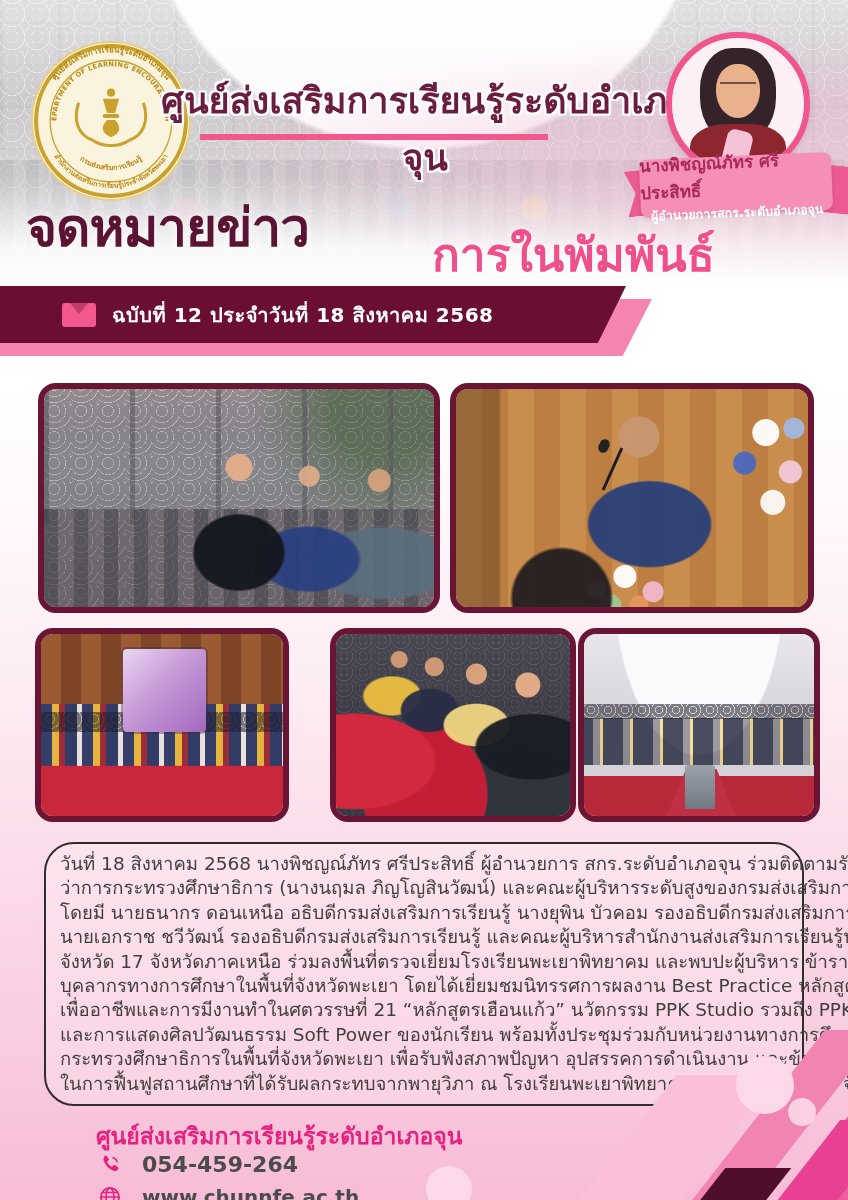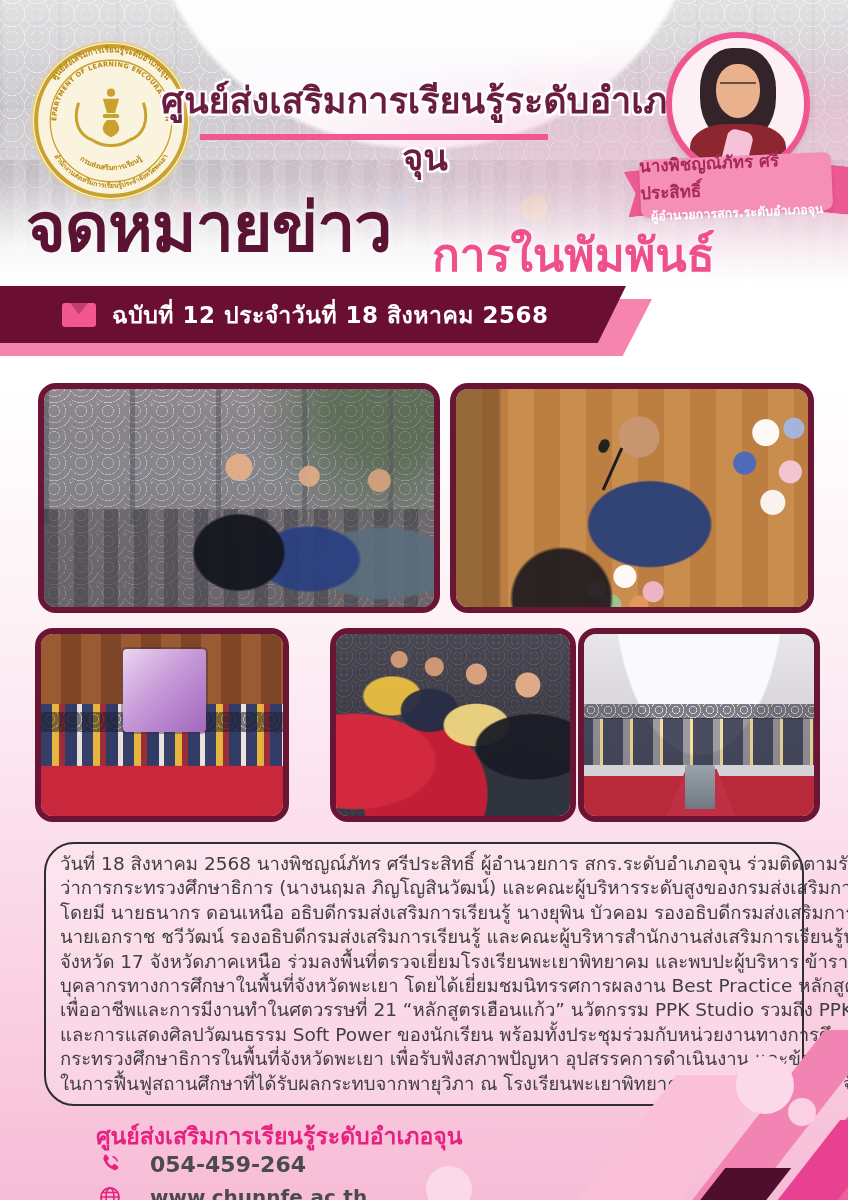--- a/index.html
+++ b/index.html
@@ -71,38 +71,38 @@
   .ribbon-wing-r { position:absolute; right:-14px; top:10px; width:42px; height:48px; background:#ec5a93;
     clip-path:polygon(0 0,100% 0,68% 50%,100% 100%,0 100%); transform:rotate(6deg); }
   .ribbon-band { position:absolute; left:12px; right:16px; top:0; height:58px; background:#f58fb6;
     border-radius:8px; transform:rotate(-2.5deg);
     display:flex; flex-direction:column; align-items:center; justify-content:center;
     box-shadow:0 2px 4px rgba(0,0,0,.12); }
   .ribbon-name { font-size:17px; font-weight:800; color:#a9285a; }
   .ribbon-title { font-size:12.5px; font-weight:600; color:#ffffff; margin-top:1px; }
   
   .masthead-main {
-    position:absolute; left:26px; top:178px; font-size:68px; font-weight:800; color:#5a1332;
+    position:absolute; left:26px; top:178px; font-size:53px; font-weight:800; color:#5a1332;
     text-shadow:0 0 8px rgba(255,255,255,.8); line-height:100px; letter-spacing:-1px;
   }
   .masthead-sub {
     position:absolute; left:432px; top:224px; font-size:46px; font-weight:800; color:#ef4f8b;
     text-shadow:0 0 6px rgba(255,255,255,.8); line-height:62px;
   }
   
   .issue-wrap { position:absolute; left:0; top:286px; width:848px; height:74px; }
   .issue-pink { position:absolute; left:0; top:13px; width:652px; height:57px; background:#f584ae;
     clip-path:polygon(0 0,100% 0,95.5% 100%,0 100%); }
   .issue-maroon { position:absolute; left:0; top:0; width:626px; height:57px; background:#6b0f32;
     clip-path:polygon(0 0,100% 0,95.5% 100%,0 100%);
     display:flex; align-items:center; }
   .issue-envelope { margin-left:62px; width:34px; height:24px; background:#f2578e; border-radius:3px; position:relative; overflow:hidden; flex:0 0 auto; }
   .issue-envelope::before { content:""; position:absolute; left:-3px; top:-14px; width:40px; height:26px;
     background:#6b0f32; transform:rotate(0deg); clip-path:polygon(0 0,100% 0,50% 100%); opacity:.35; }
-  .issue-text { margin-left:16px; color:#ffffff; font-size:23px; font-weight:700; letter-spacing:.5px; }
+  .issue-text { margin-left:16px; color:#ffffff; font-size:20px; font-weight:700; letter-spacing:.5px; }
   
   .photo { position:absolute; border:6px solid #6b1535; border-radius:18px; overflow:hidden; background:#ddd; }
   .photo .scene { position:absolute; inset:0; }
   .p1 { left:38px; top:383px; width:402px; height:230px; }
   .p1 .scene {
     background:
       radial-gradient(circle at 50% 36%, rgba(232,176,137,.9) 0 13px, rgba(232,176,137,0) 14px),
       radial-gradient(ellipse at 50% 75%, rgba(20,22,30,.95) 0 16%, rgba(20,22,30,0) 17%),
       radial-gradient(circle at 68% 40%, rgba(232,176,137,.85) 0 10px, rgba(232,176,137,0) 11px),
       radial-gradient(ellipse at 68% 78%, rgba(40,62,130,.9) 0 13%, rgba(40,62,130,0) 14%),
@@ -196,21 +196,21 @@
   .p5 .carpet { position:absolute; left:36%; bottom:0; width:30%; height:26%; background:#c03044; clip-path:polygon(28% 0,72% 0,100% 100%,0 100%); }
   
   .article-box {
     position:absolute; left:44px; top:842px; width:760px; height:264px;
     border:2.5px solid #2e2e2e; border-radius:30px; background:rgba(255,255,255,.22);
     display:flex; flex-direction:column; justify-content:center; padding:10px 14px;
   }
   .tline { text-align:center; font-size:18.5px; line-height:24.4px; color:#3f3f3f; font-weight:500; white-space:nowrap; }
   
   .footer-org { position:absolute; left:96px; top:1118px; font-size:23px; font-weight:800; color:#e7217f; }
-  .contact-row { position:absolute; left:98px; display:flex; align-items:flex-start; gap:28px; color:#4b4b4b; font-weight:600; }
+  .contact-row { position:absolute; left:98px; display:flex; align-items:flex-end; gap:20px; color:#4b4b4b; font-weight:600; }
   .row-phone { top:1152px; font-size:22px; }
   .row-web { top:1185px; font-size:20px; }
   .cicon { width:24px; height:24px; flex:0 0 auto; }
   
   .para { position:absolute; transform:skewX(-38deg); }
   .d1 { left:575px; top:1075px; width:100px; height:260px; background:#f9c0d8; }
   .d2 { left:700px; top:1030px; width:58px; height:320px; background:#f184b2; }
   .d3 { left:806px; top:990px; width:80px; height:360px; background:#ec5f9d; }
   .d4 { left:762px; top:1120px; width:60px; height:200px; background:#e84191; }
   .d5 { left:694px; top:1168px; width:66px; height:80px; background:#4f0f2c; }

